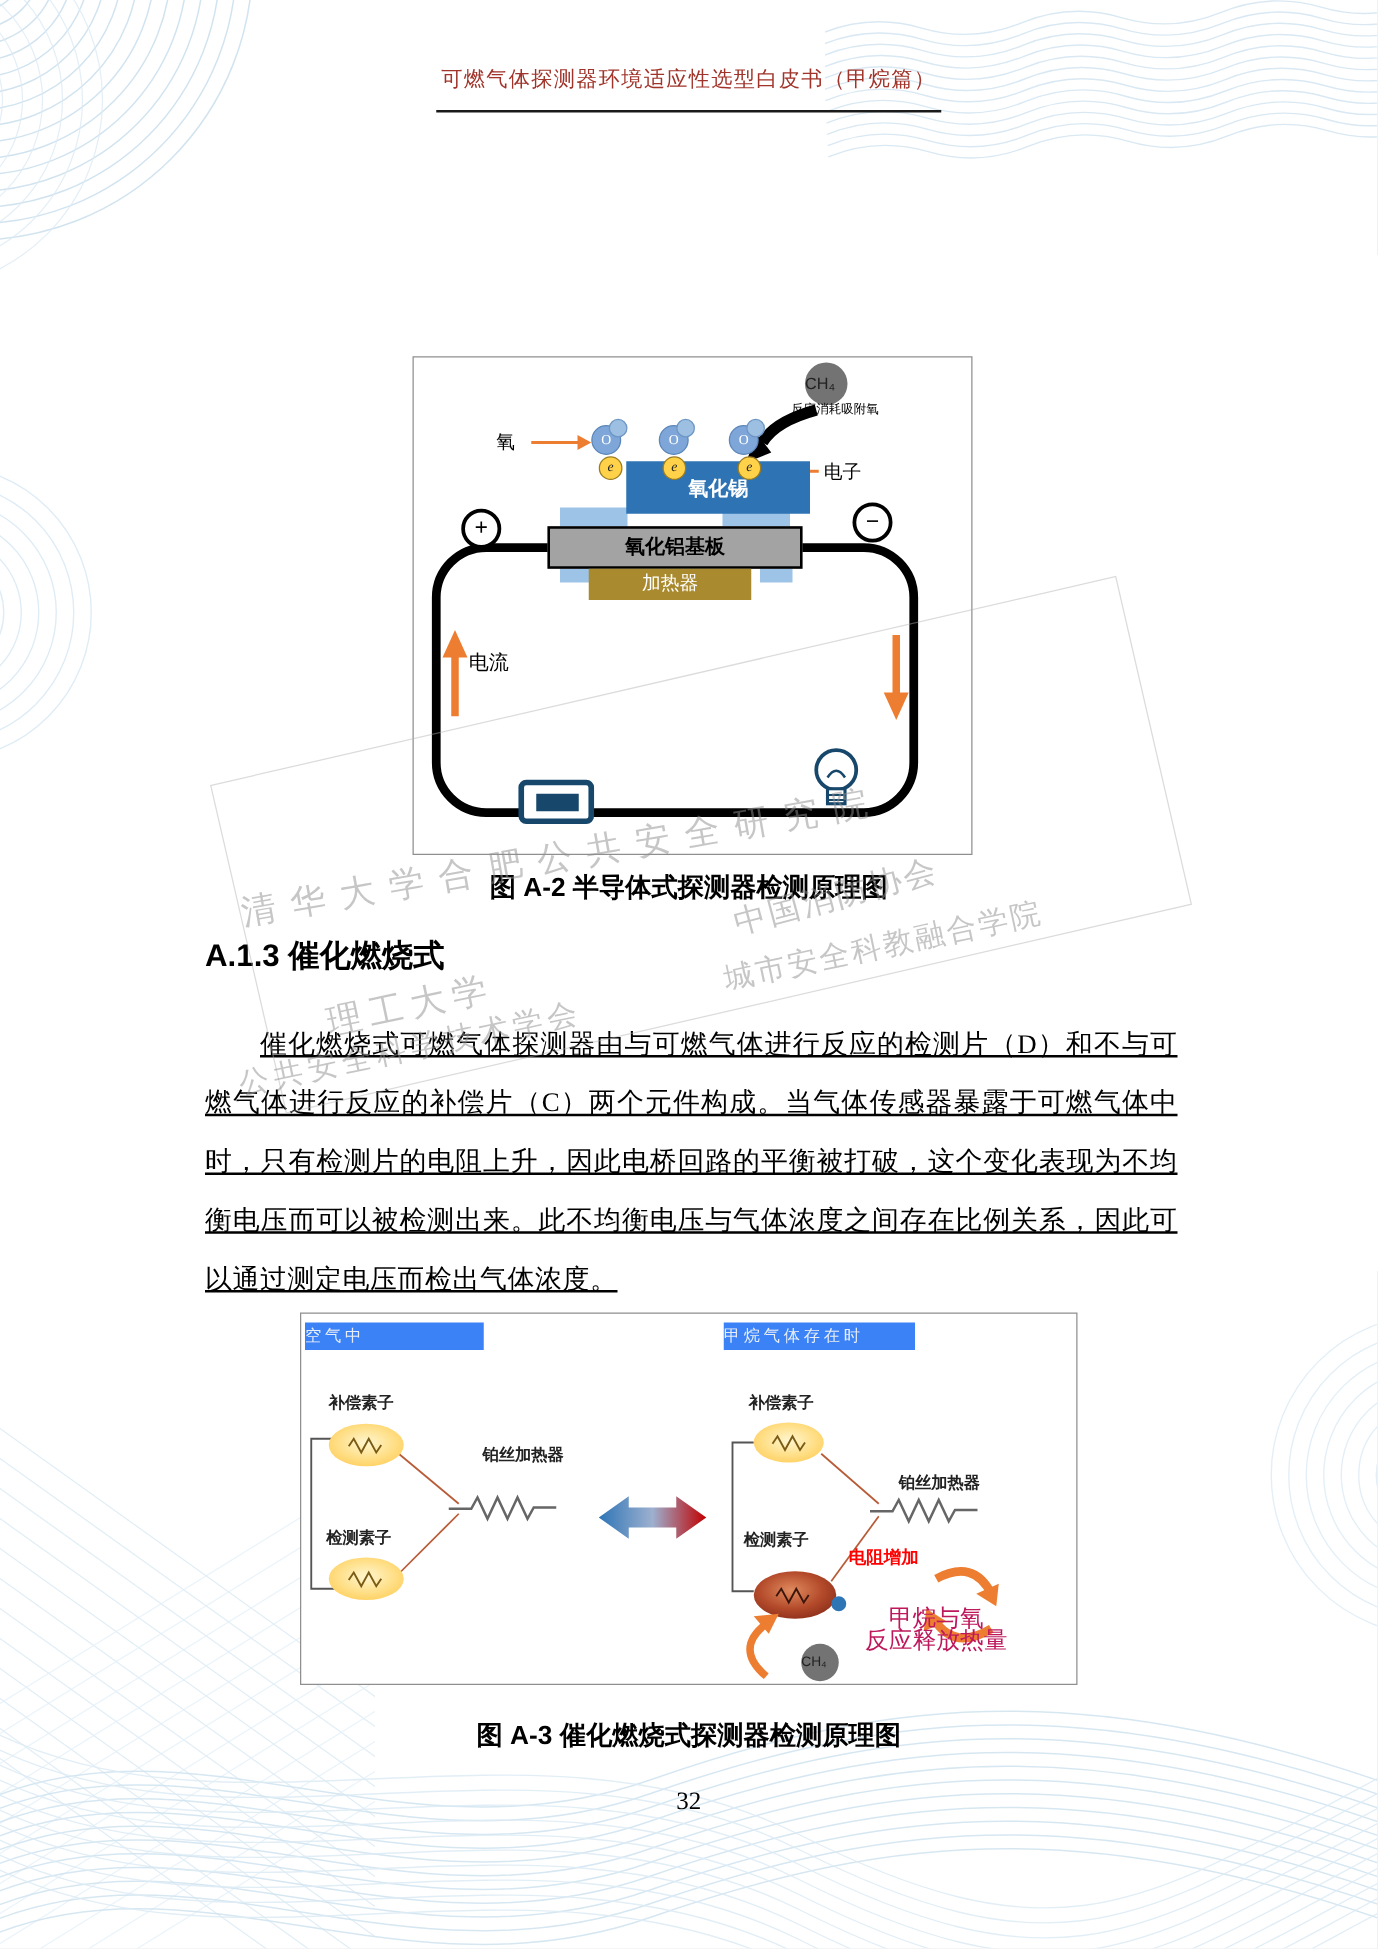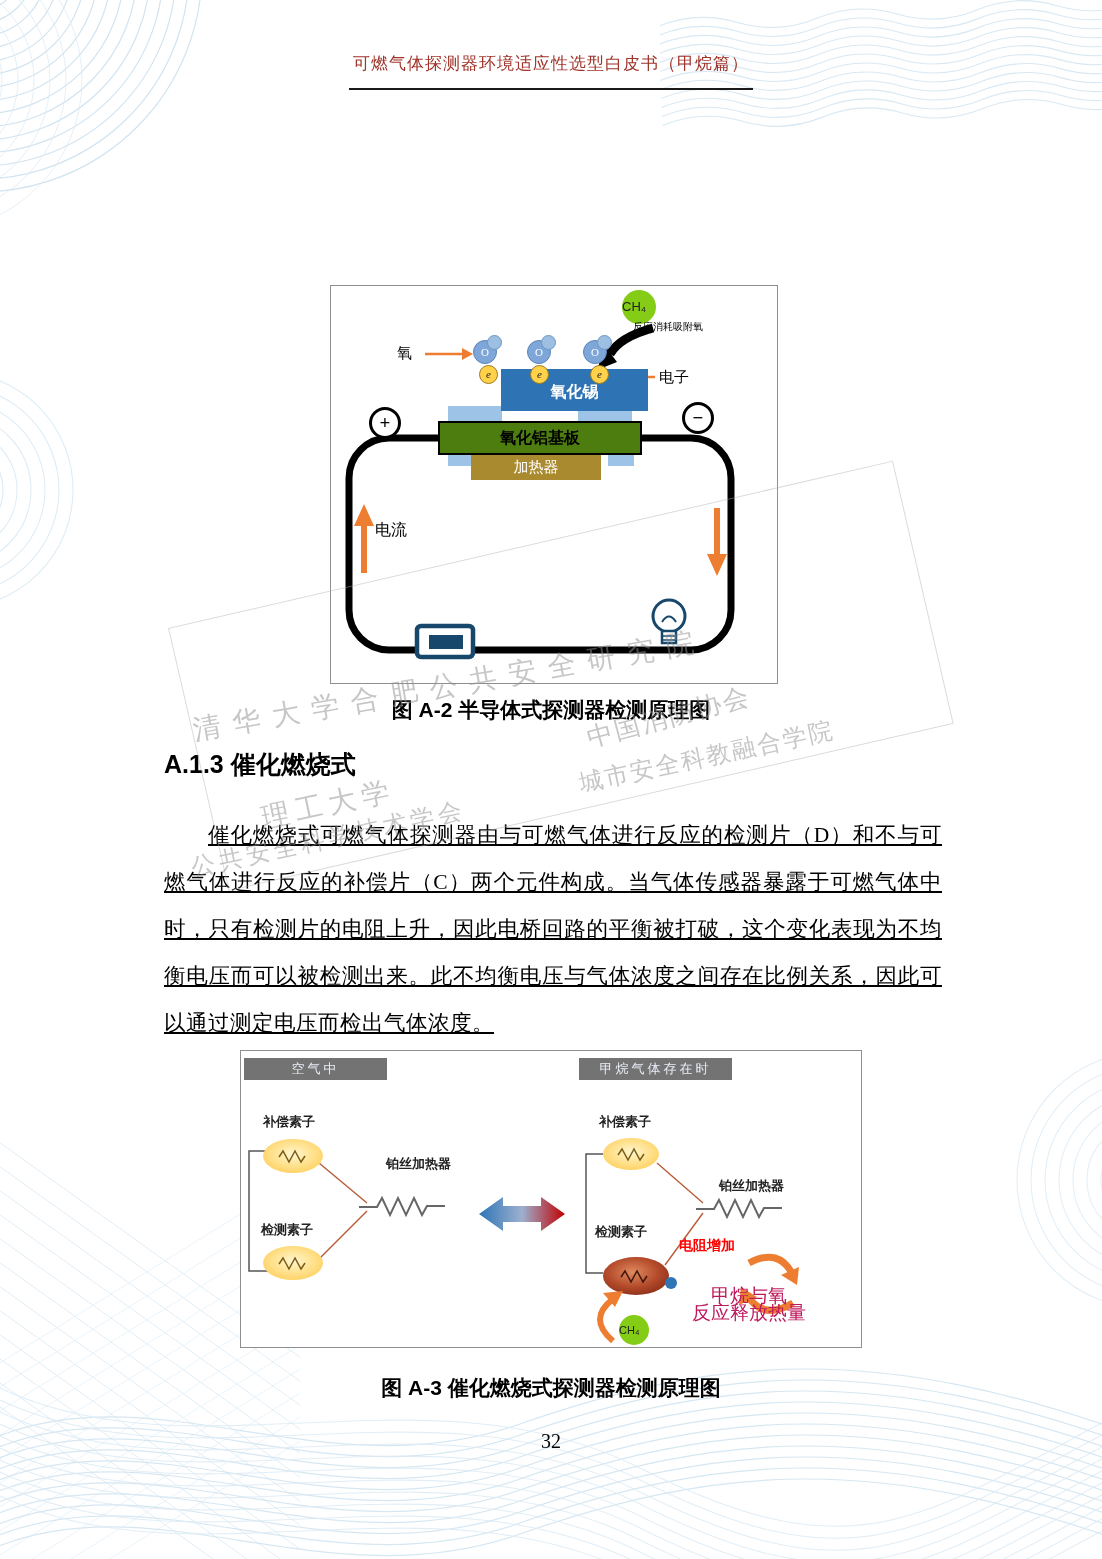--- a/index.html
+++ b/index.html
@@ -17,36 +17,36 @@
   .caption{position:absolute;left:0;right:0;text-align:center;font-size:21px;font-weight:bold;
         font-family:"Liberation Sans","DejaVu Sans",sans-serif;z-index:1;}
   .page-num{position:absolute;top:1430px;left:0;right:0;text-align:center;font-size:20px;z-index:1;}
   
   .figure{position:absolute;background:#fff;border:1px solid #8f8f8f;z-index:1;}
   .figure svg{position:absolute;left:0;top:0;}
   .flbl{position:absolute;font-family:"Liberation Sans","DejaVu Sans",sans-serif;white-space:nowrap;}
   
   .tin-box{position:absolute;left:135px;top:83px;width:147px;height:42px;background:#2e74b5;color:#fff;
         font-size:16px;font-weight:bold;line-height:46px;text-align:center;margin-left:35px;}
-  .substrate-box{position:absolute;left:107px;top:135px;width:200px;height:30px;background:#4d7c0f;border:2px solid #000;
+  .substrate-box{position:absolute;left:107px;top:135px;width:200px;height:30px;background:#a3a3a3;border:2px solid #000;
         font-size:16px;font-weight:bold;line-height:30px;text-align:center;}
   .heater-box{position:absolute;left:140px;top:169px;width:130px;height:25px;background:#a98a2f;color:#fff;
         font-size:15px;line-height:25px;text-align:center;}
   .mol{position:absolute;width:22px;height:22px;background:#7ea6d8;border:1px solid #5b86b8;color:#fff;
         font-size:11px;line-height:22px;border-radius:50%;text-align:center;}
   .mol::before{content:"";position:absolute;left:13px;top:-6px;width:13px;height:13px;border-radius:50%;
         background:#9dc0e2;border:1px solid #6d96c4;}
   .elec{position:absolute;width:17px;height:17px;background:#ffd24a;border:1px solid #9c7c1e;border-radius:50%;
         font-size:11px;font-style:italic;line-height:16px;text-align:center;color:#222;}
   .pm{position:absolute;width:26px;height:26px;border:3px solid #000;border-radius:50%;background:#fff;
         font-size:19px;font-weight:bold;line-height:25px;text-align:center;}
-  .ch4-ball{position:absolute;background:#84cc16;border-radius:50%;color:#222;}
-  
-  .panel-bar{position:absolute;height:22px;background:#737373;color:#e8eef7;font-size:13px;line-height:22px;
-        text-align:center;letter-spacing:3px;font-family:"Liberation Sans","DejaVu Sans",sans-serif;}
+  .ch4-ball{position:absolute;background:#737373;border-radius:50%;color:#222;margin-left:22px;}
+  
+  .panel-bar{position:absolute;height:22px;background:#3b82f6;color:#e8eef7;font-size:13px;line-height:22px;
+        letter-spacing:3px;font-family:"Liberation Sans","DejaVu Sans",sans-serif;}
   .a3-lbl{font-size:13px;font-weight:700;color:#222;}
   .res-up{color:#f00;font-weight:bold;font-size:14px;}
   .rx-note{position:absolute;left:450px;top:236px;width:116px;font-size:19px;line-height:17px;text-align:center;
         font-family:"Liberation Sans","DejaVu Sans",sans-serif;color:#be185d;}
   
   .wm{position:absolute;z-index:2;color:#8f8f8f;opacity:0.5;pointer-events:none;white-space:nowrap;
         font-family:"Liberation Sans","DejaVu Sans",sans-serif;transform-origin:left top;}
   .wm-box{position:absolute;z-index:2;border:1px solid #b0b0b0;opacity:0.45;pointer-events:none;transform-origin:left top;}
 </style>
 </head>

